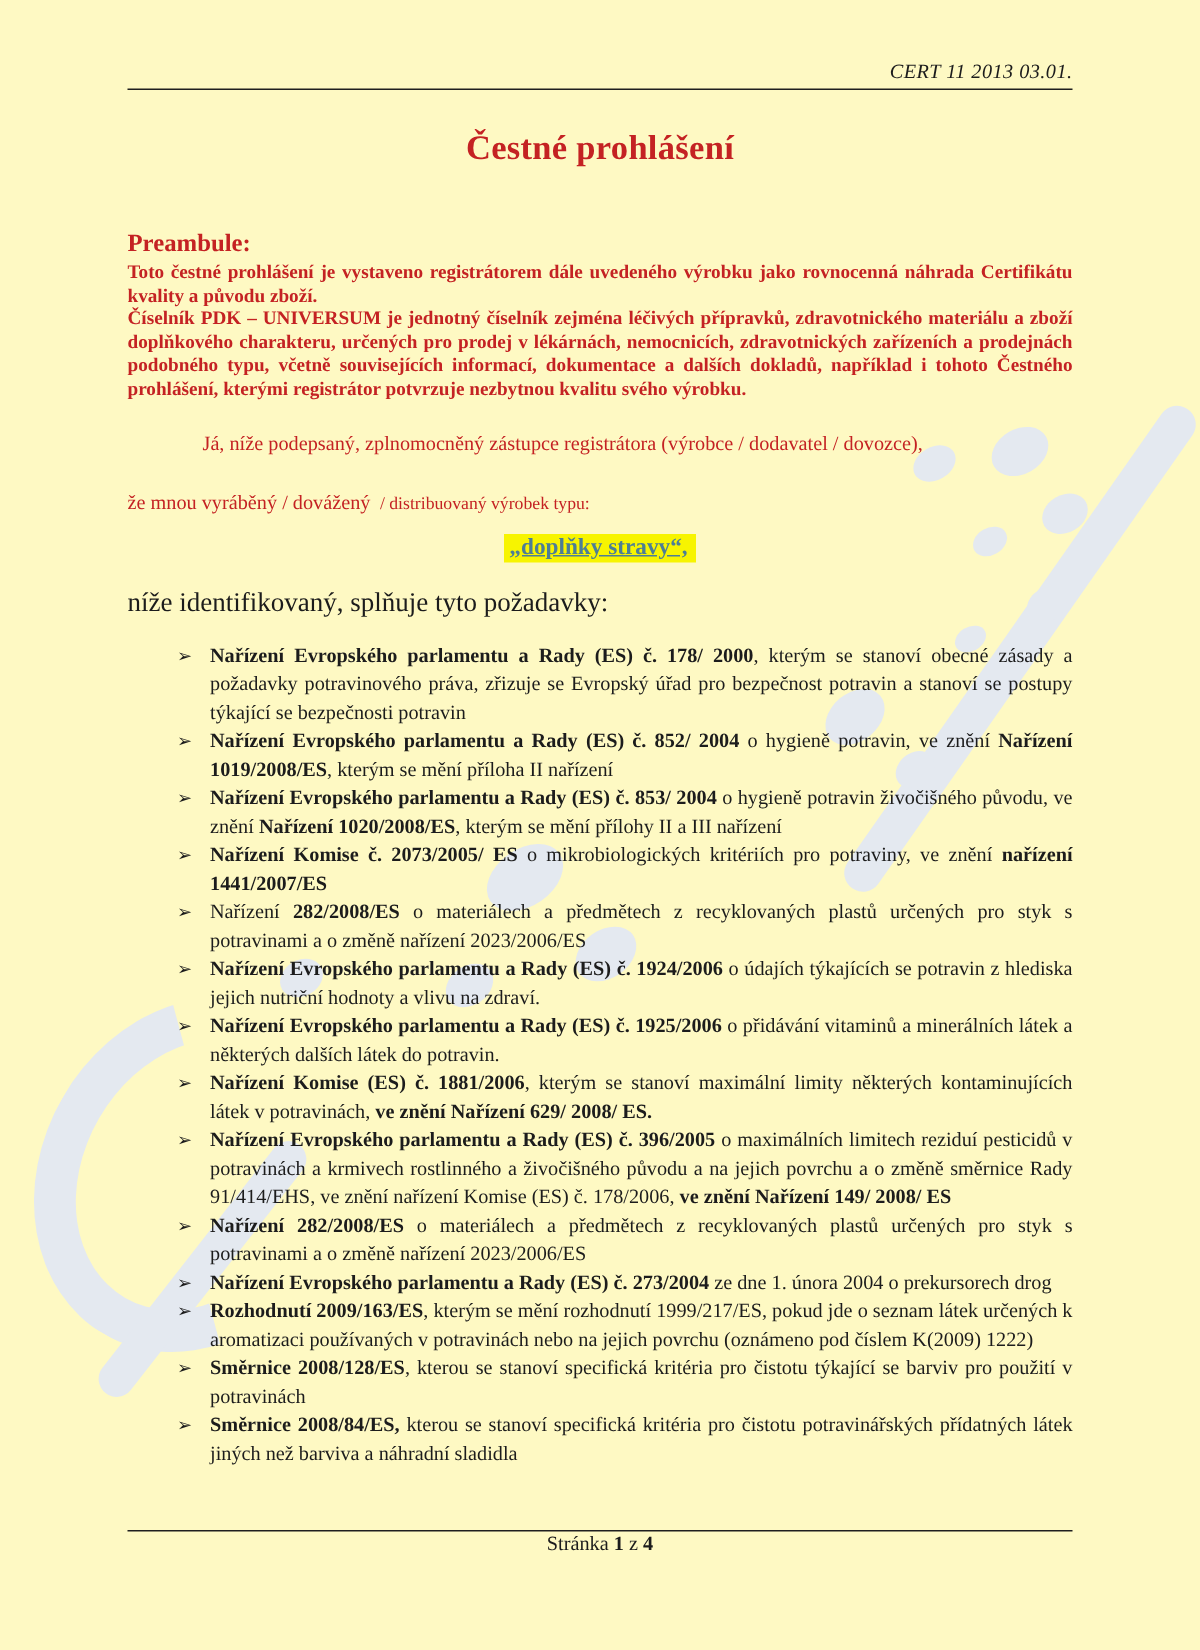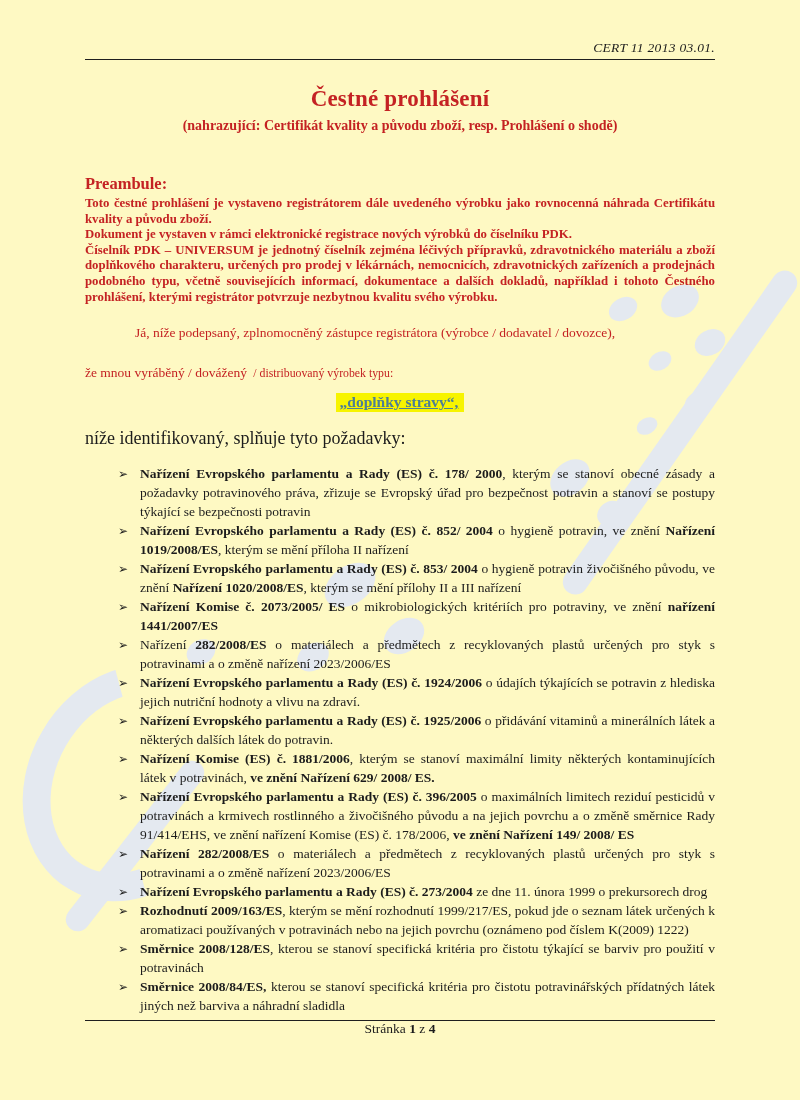--- a/index.html
+++ b/index.html
@@ -85,25 +85,23 @@
     <div class="wm wm-tail"></div>
     <div class="wm wm-d9"></div>
   </div>
 
   <div class="content">
 
     <span class="doc-code">CERT 11 2013 03.01.</span>
     <hr class="header-rule">
 
     <h1 class="doc-title">Čestné prohlášení</h1>
-    <div class="doc-subtitle">(nahrazující: Certifikát kvality a původu zboží, resp. Prohlášení o shodě)</div>
 
     <h2 class="preamble-heading">Preambule:</h2>
     <p class="preamble-text">Toto čestné prohlášení je vystaveno registrátorem dále uvedeného výrobku jako rovnocenná náhrada Certifikátu kvality a původu zboží.</p>
-    <p class="preamble-text">Dokument je vystaven v rámci elektronické registrace nových výrobků do číselníku PDK.</p>
     <p class="preamble-text">Číselník PDK – UNIVERSUM je jednotný číselník zejména léčivých přípravků, zdravotnického materiálu a zboží doplňkového charakteru, určených pro prodej v lékárnách, nemocnicích, zdravotnických zařízeních a prodejnách podobného typu, včetně souvisejících informací, dokumentace a dalších dokladů, například i tohoto Čestného prohlášení, kterými registrátor potvrzuje nezbytnou kvalitu svého výrobku.</p>
 
     <p class="decl-intro">Já, níže podepsaný, zplnomocněný zástupce registrátora (výrobce / dodavatel / dovozce),</p>
 
     <p class="decl-product-line"><span class="main">že mnou vyráběný / dovážený </span><span class="small"> / distribuovaný výrobek typu:</span></p>
 
     <div class="decl-product">
       <span class="product-type">„doplňky stravy“,</span>
     </div>
 
@@ -113,21 +111,21 @@
         <li><span class="marker">➢</span><span class="b">Nařízení Evropského parlamentu a Rady (ES) č. 178/ 2000</span><span>, kterým se stanoví obecné zásady a požadavky potravinového práva, zřizuje se Evropský úřad pro bezpečnost potravin a stanoví se postupy týkající se bezpečnosti potravin</span></li>
         <li><span class="marker">➢</span><span class="b">Nařízení Evropského parlamentu a Rady (ES) č. 852/ 2004</span><span> o hygieně potravin, ve znění </span><span class="b">Nařízení 1019/2008/ES</span><span>, kterým se mění příloha II nařízení</span></li>
         <li><span class="marker">➢</span><span class="b">Nařízení Evropského parlamentu a Rady (ES) č. 853/ 2004</span><span> o hygieně potravin živočišného původu, ve znění </span><span class="b">Nařízení 1020/2008/ES</span><span>, kterým se mění přílohy II a III nařízení</span></li>
         <li><span class="marker">➢</span><span class="b">Nařízení Komise č. 2073/2005/ ES</span><span> o mikrobiologických kritériích pro potraviny, ve znění </span><span class="b">nařízení 1441/2007/ES</span></li>
         <li><span class="marker">➢</span><span>Nařízení </span><span class="b">282/2008/ES</span><span> o materiálech a předmětech z recyklovaných plastů určených pro styk s potravinami a o změně nařízení 2023/2006/ES</span></li>
         <li><span class="marker">➢</span><span class="b">Nařízení Evropského parlamentu a Rady (ES) č. 1924/2006</span><span> o údajích týkajících se potravin z hlediska jejich nutriční hodnoty a vlivu na zdraví.</span></li>
         <li><span class="marker">➢</span><span class="b">Nařízení Evropského parlamentu a Rady (ES) č. 1925/2006</span><span> o přidávání vitaminů a minerálních látek a některých dalších látek do potravin.</span></li>
         <li><span class="marker">➢</span><span class="b">Nařízení Komise (ES) č. 1881/2006</span><span>, kterým se stanoví maximální limity některých kontaminujících látek v potravinách, </span><span class="b">ve znění Nařízení 629/ 2008/ ES.</span></li>
         <li><span class="marker">➢</span><span class="b">Nařízení Evropského parlamentu a Rady (ES) č. 396/2005</span><span> o maximálních limitech reziduí pesticidů v potravinách a krmivech rostlinného a živočišného původu a na jejich povrchu a o změně směrnice Rady 91/414/EHS, ve znění nařízení Komise (ES) č. 178/2006, </span><span class="b">ve znění Nařízení 149/ 2008/ ES</span></li>
         <li><span class="marker">➢</span><span class="b">Nařízení 282/2008/ES</span><span> o materiálech a předmětech z recyklovaných plastů určených pro styk s potravinami a o změně nařízení 2023/2006/ES</span></li>
-        <li><span class="marker">➢</span><span class="b">Nařízení Evropského parlamentu a Rady (ES) č. 273/2004</span><span> ze dne 11. února 1999 o prekursorech drog</span></li>
+        <li><span class="marker">➢</span><span class="b">Nařízení Evropského parlamentu a Rady (ES) č. 273/2004</span><span> ze dne 1. února 2004 o prekursorech drog</span></li>
         <li><span class="marker">➢</span><span class="b">Rozhodnutí 2009/163/ES</span><span>, kterým se mění rozhodnutí 1999/217/ES, pokud jde o seznam látek určených k aromatizaci používaných v potravinách nebo na jejich povrchu (oznámeno pod číslem K(2009) 1222)</span></li>
         <li><span class="marker">➢</span><span class="b">Směrnice 2008/128/ES</span><span>, kterou se stanoví specifická kritéria pro čistotu týkající se barviv pro použití v potravinách</span></li>
         <li><span class="marker">➢</span><span class="b">Směrnice 2008/84/ES,</span><span> kterou se stanoví specifická kritéria pro čistotu potravinářských přídatných látek jiných než barviva a náhradní sladidla</span></li>
       </ul>
   </div>
 
   <div class="footer"><span>Stránka </span><span class="b">1</span><span> z </span><span class="b">4</span></div>
 
 </div>
 

